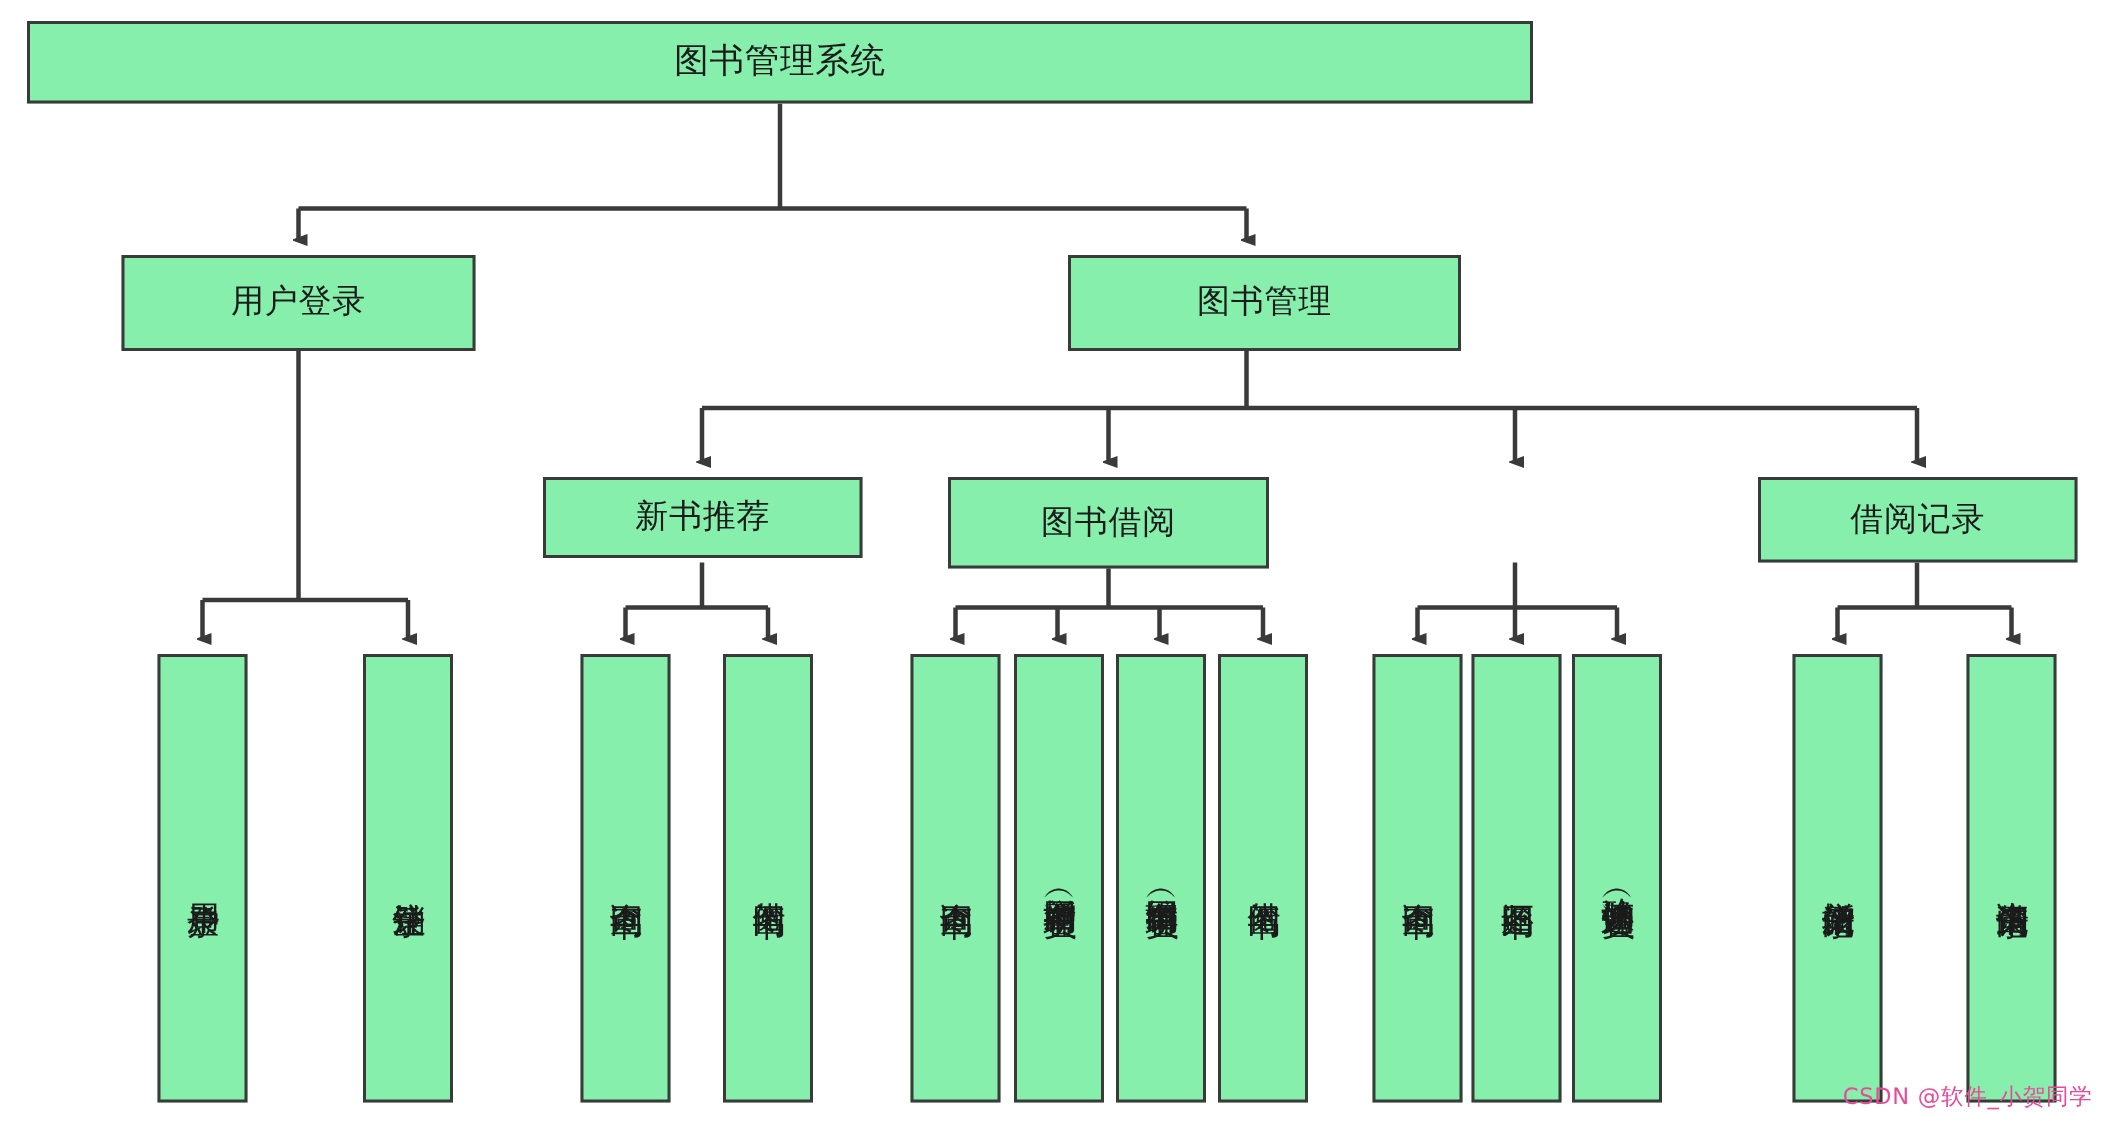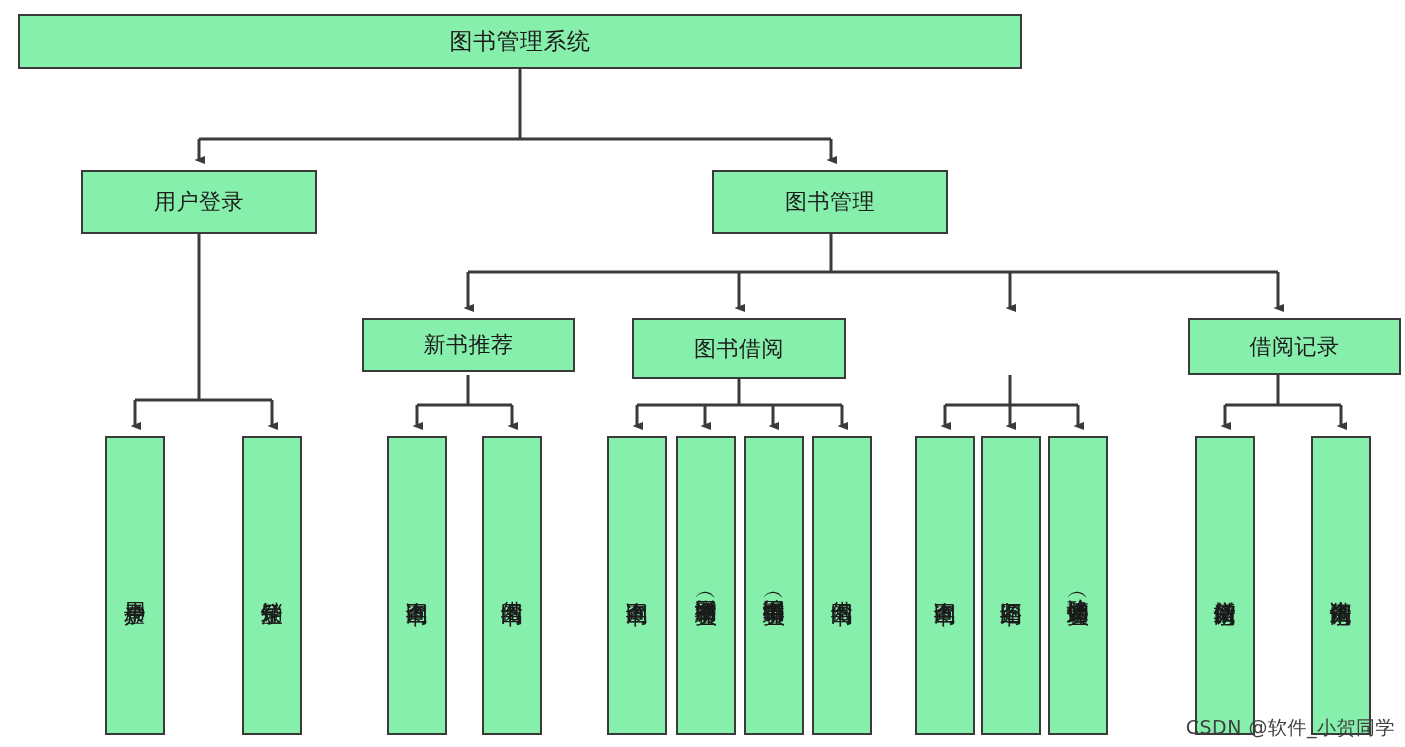--- a/index.html
+++ b/index.html
@@ -58,22 +58,22 @@
     font-size: 22px;
     line-height: 1.06;
     letter-spacing: 1px;
     white-space: nowrap;
     max-height: 290px;
   }
   .watermark {
     position: absolute;
     right: 10px;
     bottom: 6px;
-    font-size: 19px;
-    color: #404040;
+    font-size: 15px;
+    color: #ec4899;
     letter-spacing: 0.5px;
     z-index: 5;
     white-space: nowrap;
   }
 </style>
 </head>
 <body>
 
 <div id="canvas">
 
@@ -128,34 +128,34 @@
   </svg>
 
   <div class="node h-node root" style="left:18px; top:14px; width:1004px; height:55px;">
     <span class="node-label">图书管理系统</span>
   </div>
 
   <div class="node h-node" style="left:81px; top:170px; width:236px; height:64px;">
     <span class="node-label">用户登录</span>
   </div>
 
-  <div class="node h-node" style="left:712px; top:170px; width:236px; height:64px;">
+  <div class="node h-node" style="left:712px; top:170px; width:262px; height:64px;">
     <span class="node-label">图书管理</span>
   </div>
 
   <div class="node h-node" style="left:362px; top:318px; width:213px; height:54px;">
     <span class="node-label">新书推荐</span>
   </div>
 
   <div class="node h-node" style="left:632px; top:318px; width:214px; height:61px;">
     <span class="node-label">图书借阅</span>
   </div>
 
 
-  <div class="node h-node" style="left:1172px; top:318px; width:213px; height:57px;margin-left:16px;">
+  <div class="node h-node" style="left:1172px; top:318px; width:213px; height:57px;">
     <span class="node-label">借阅记录</span>
   </div>
 
   <div class="node v-node" style="left:105px; top:436px; width:60px; height:299px;">
     <span class="node-label">用户登录</span>
   </div>
 
   <div class="node v-node" style="left:242px; top:436px; width:60px; height:299px;">
     <span class="node-label">注销登录</span>
   </div>

